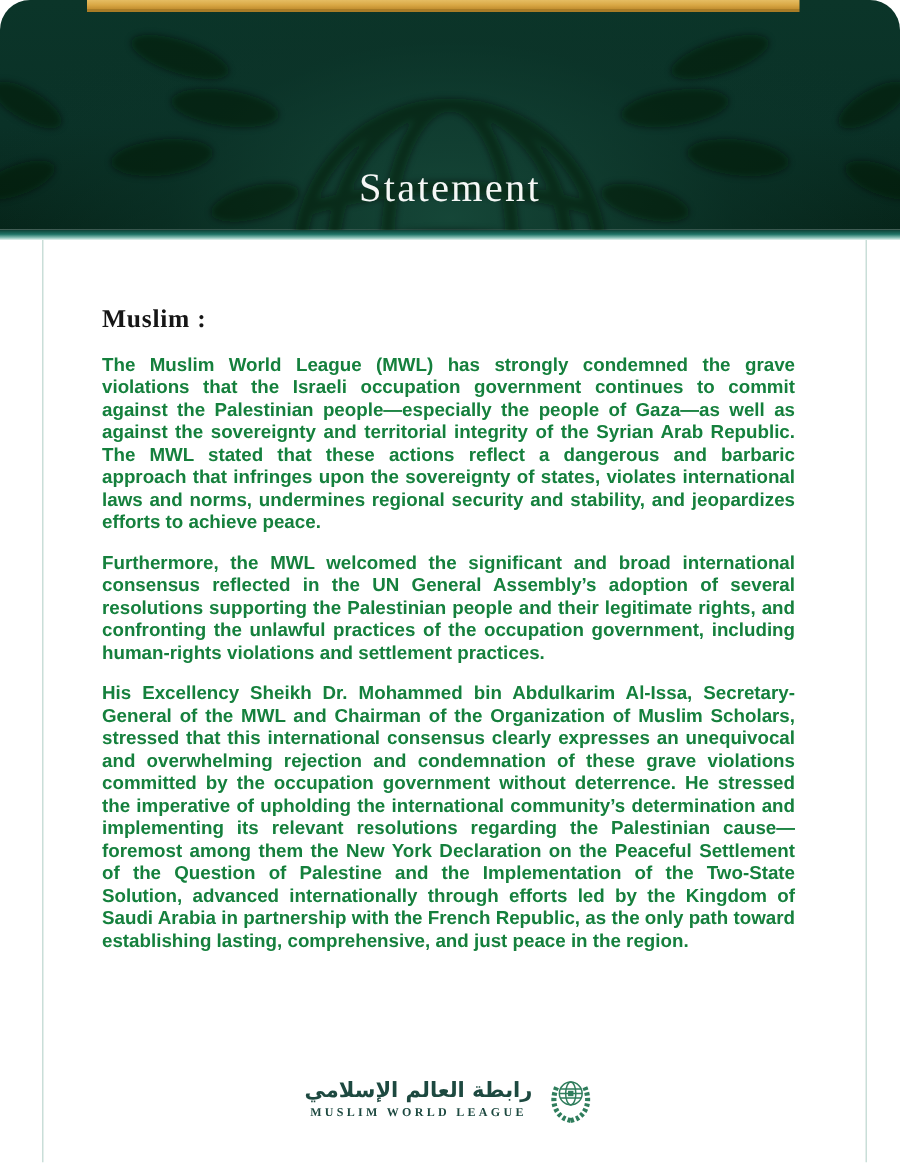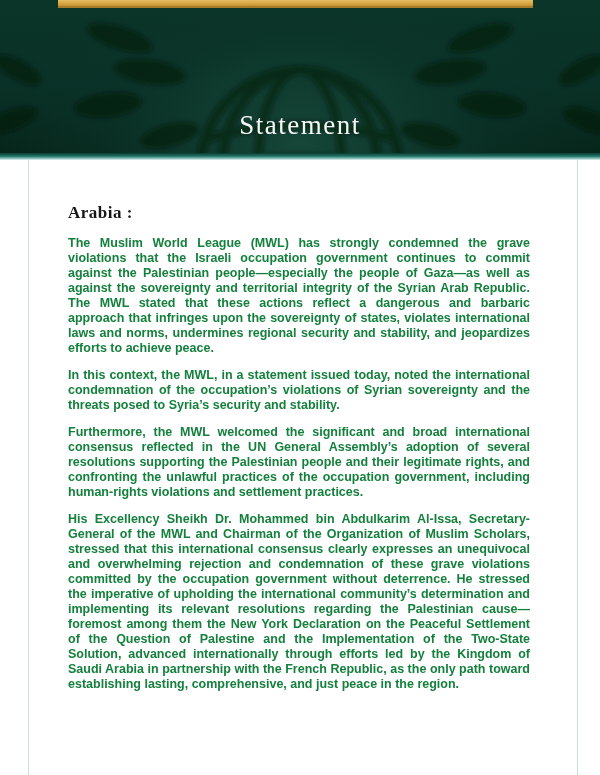--- a/index.html
+++ b/index.html
@@ -2,20 +2,21 @@
 <html><head>
 <meta charset="utf-8">
 <style>
   html,body{margin:0;padding:0;background:#ffffff;}
   .page{
     position:relative;
     width:600px;height:775px;
     background:#ffffff;
     overflow:hidden;
     font-family:"Liberation Sans",sans-serif;
+    border-radius:20px;
   }
 
   
   .hero{
     position:relative;
     width:600px;height:153px;
     background:
       radial-gradient(ellipse 420px 260px at 50% 95%, rgba(23,74,59,.9) 0%, rgba(12,52,41,.55) 45%, rgba(0,0,0,0) 75%),
       linear-gradient(180deg,#0b3529 0%,#0a3127 55%,#062419 100%);
     overflow:hidden;
@@ -130,21 +131,40 @@
 
     <h1 class="hero-title">Statement</h1>
   </header>
 
   <div class="teal-band"></div>
 
   <main class="content">
     <div class="frame-line left"></div>
     <div class="frame-line right"></div>
 
-    <h2 class="location-heading">Arabia :</h2>
+    <h2 class="location-heading">Muslim :</h2>
 
     <p>The Muslim World League (MWL) has strongly condemned the grave violations that the Israeli occupation government continues to commit against the Palestinian people—especially the people of Gaza—as well as against the sovereignty and territorial integrity of the Syrian Arab Republic. The MWL stated that these actions reflect a dangerous and barbaric approach that infringes upon the sovereignty of states, violates international laws and norms, undermines regional security and stability, and jeopardizes efforts to achieve peace.</p>
-    <p>In this context, the MWL, in a statement issued today, noted the international condemnation of the occupation’s violations of Syrian sovereignty and the threats posed to Syria’s security and stability.</p>
     <p>Furthermore, the MWL welcomed the significant and broad international consensus reflected in the UN General Assembly’s adoption of several resolutions supporting the Palestinian people and their legitimate rights, and confronting the unlawful practices of the occupation government, including human-rights violations and settlement practices.</p>
     <p>His Excellency Sheikh Dr. Mohammed bin Abdulkarim Al-Issa, Secretary-General of the MWL and Chairman of the Organization of Muslim Scholars, stressed that this international consensus clearly expresses an unequivocal and overwhelming rejection and condemnation of these grave violations committed by the occupation government without deterrence. He stressed the imperative of upholding the international community’s determination and implementing its relevant resolutions regarding the Palestinian cause—foremost among them the New York Declaration on the Peaceful Settlement of the Question of Palestine and the Implementation of the Two-State Solution, advanced internationally through efforts led by the Kingdom of Saudi Arabia in partnership with the French Republic, as the only path toward establishing lasting, comprehensive, and just peace in the region.</p>
 
+    <div class="footer-logo">
+      <div class="logo-text">
+        <div class="logo-arabic">رابطة العالم الإسلامي</div>
+        <div class="logo-org">MUSLIM WORLD LEAGUE</div>
+      </div>
+      <svg width="33" height="33" viewBox="0 0 33 33">
+
+        <g stroke="#2f7d5c" fill="none">
+          <path d="M16.5 31 C 6 29 2.5 18 7.5 8" stroke-width="3.4" stroke-dasharray="2.1 1.6"></path>
+          <path d="M16.5 31 C 27 29 30.5 18 25.5 8" stroke-width="3.4" stroke-dasharray="2.1 1.6"></path>
+        </g>
+
+        <g stroke="#2f7d5c" stroke-width="1" fill="none">
+          <circle cx="16.5" cy="13" r="7.6"></circle>
+          <ellipse cx="16.5" cy="13" rx="3.4" ry="7.6"></ellipse>
+          <path d="M9.6 10 H23.4 M8.9 13 H24.1 M9.6 16 H23.4"></path>
+        </g>
+        <rect x="14.7" y="11.2" width="3.6" height="3.6" fill="#2f7d5c"></rect>
+      </svg>
+    </div>
   </main>
 </div>
 
 </body></html>

